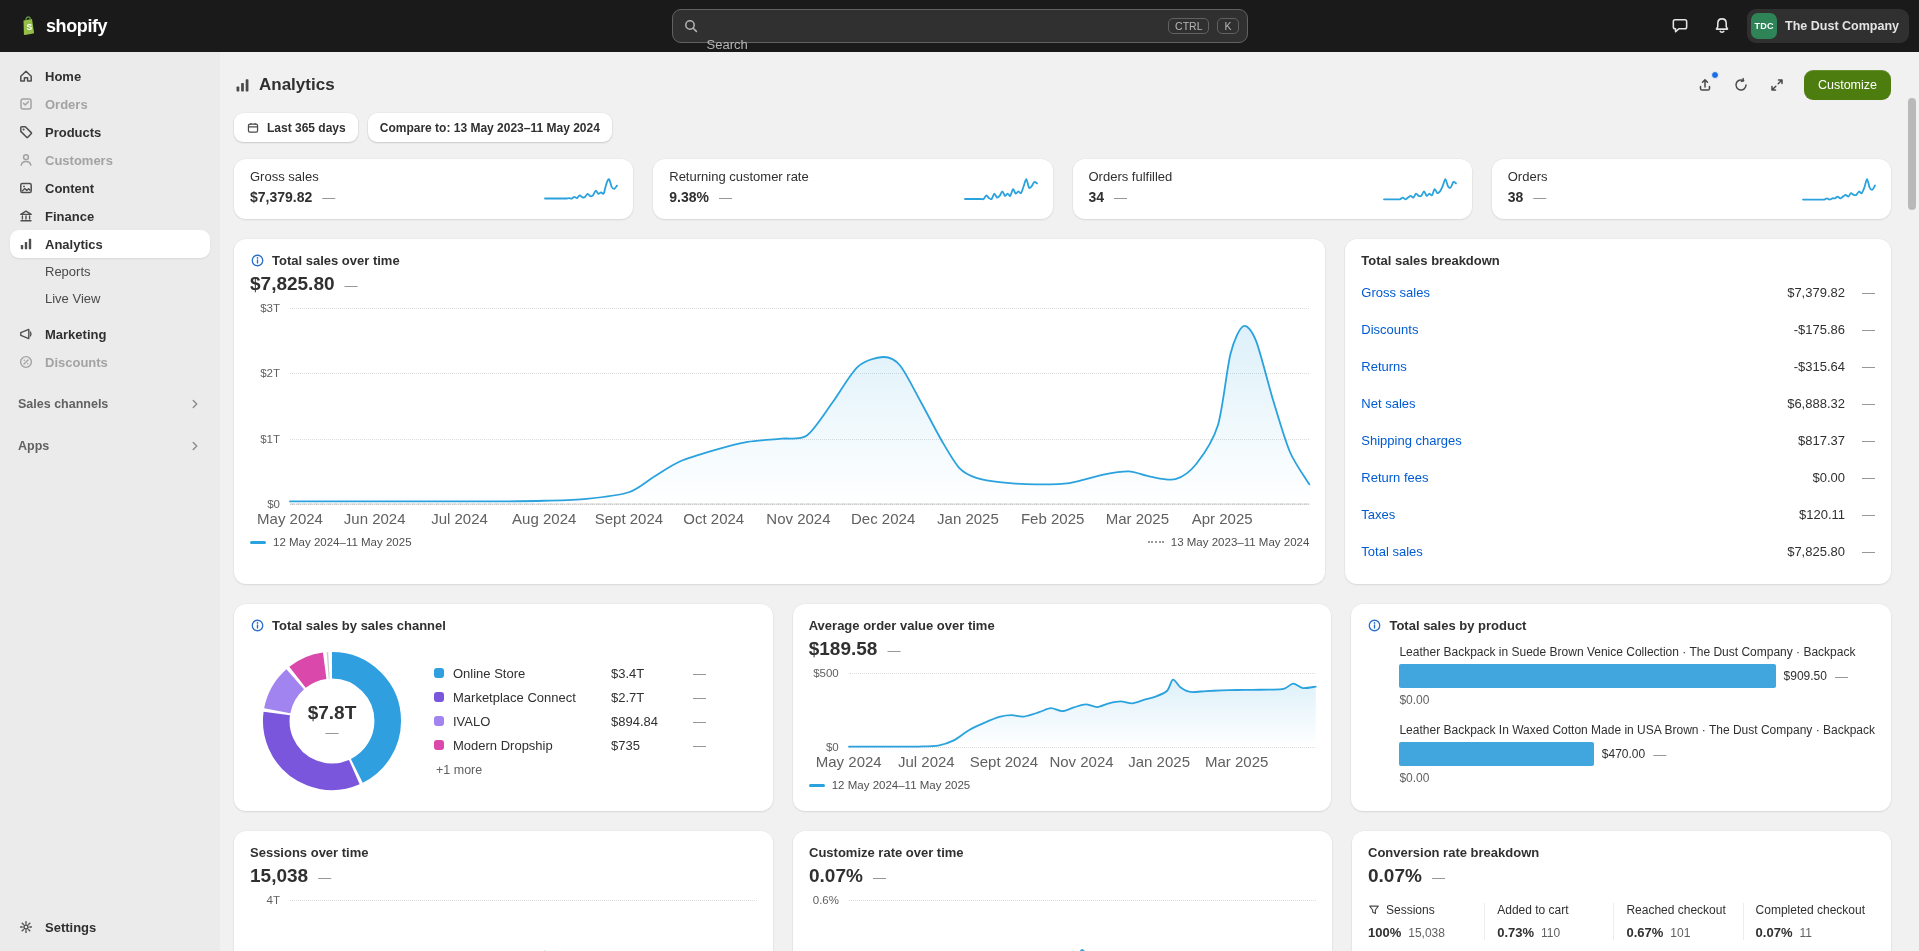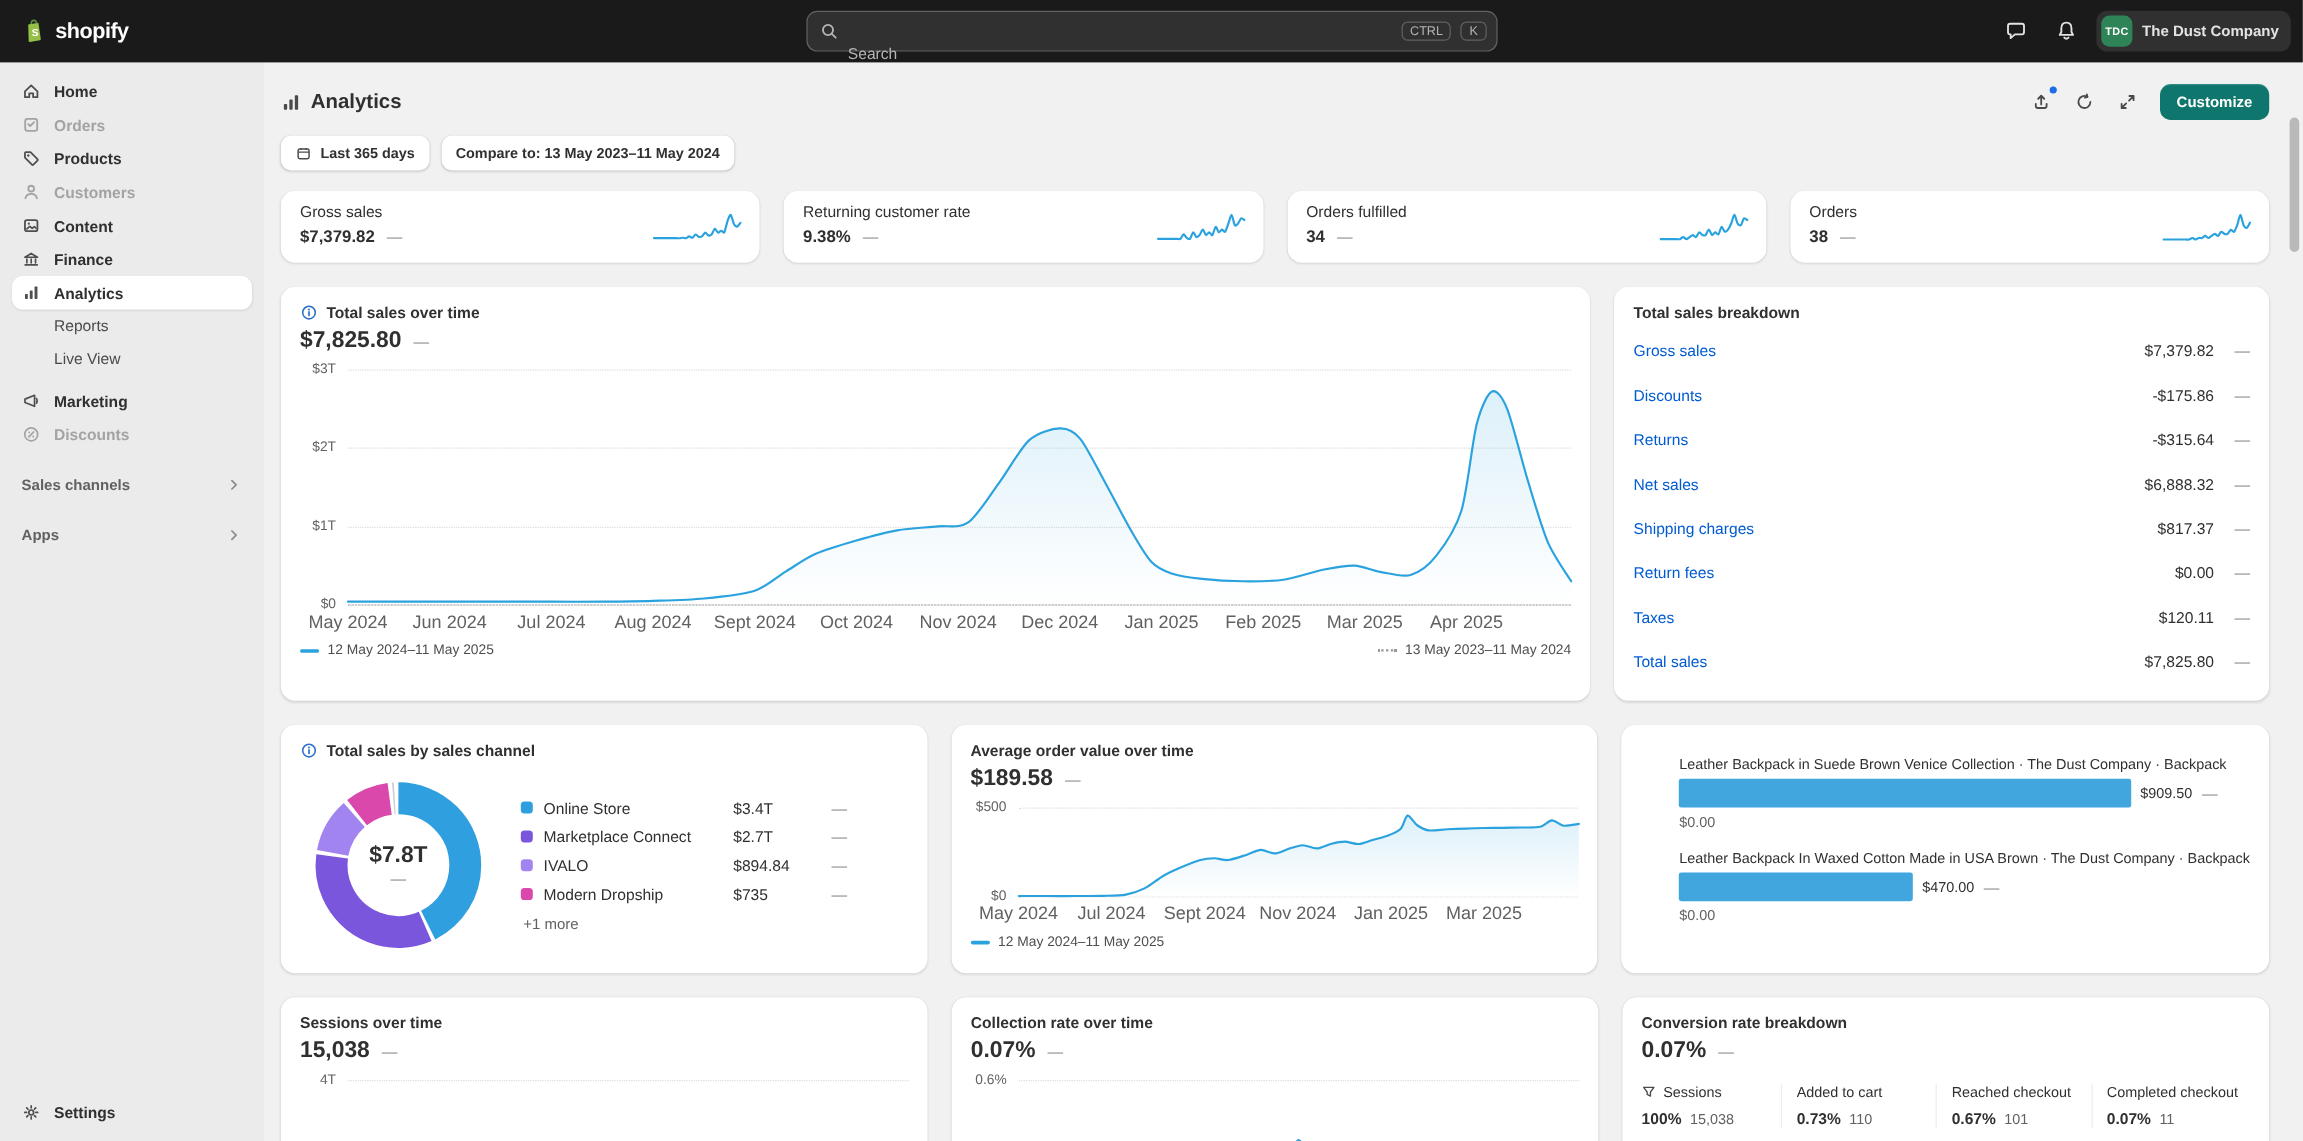--- a/index.html
+++ b/index.html
@@ -45,22 +45,22 @@
   .main { position:fixed; top:52px; left:220px; right:0; bottom:0; padding:14px 28px 0 14px; overflow:hidden; }
   .page-head { display:flex; align-items:center; justify-content:space-between; height:38px; }
   .page-title-wrap { display:flex; align-items:center; gap:8px; }
   .page-title { font-size:17px; font-weight:700; color:#303030; }
   .pt-icon { display:flex; color:#4a4a4a; }
   .page-actions { display:flex; align-items:center; gap:6px; }
   .pa-btn { width:30px; height:30px; border-radius:8px; display:flex; align-items:center; justify-content:center;
     color:#4a4a4a; position:relative; }
   .pa-btn .dot { position:absolute; top:1px; right:1px; width:8px; height:8px; border-radius:50%;
     background:#1a6ee8; border:1.5px solid #f1f1f1; }
-  .customize-btn { margin-left:6px; height:30px; padding:0 14px; border-radius:9px; background:#0f766e;
-    color:#fff; font-size:12.5px; font-weight:700; box-shadow:inset 0 1px 0 rgba(255,255,255,.15); }
+  .customize-btn { margin-left:6px; height:30px; padding:0 14px; border-radius:9px; background:#4d7c0f;
+    color:#fff; font-size:12.5px; font-weight:400; box-shadow:inset 0 1px 0 rgba(255,255,255,.15); }
 
   .filters { display:flex; gap:10px; margin:9px 0 17px; }
   .pill { background:#fff; border-radius:9px; height:29px; display:flex; align-items:center; gap:7px;
     padding:0 12px; font-size:12px; font-weight:600; color:#303030;
     box-shadow:0 1px 2px rgba(0,0,0,.14), 0 0 0 .5px rgba(0,0,0,.06); }
   .pill .picon { display:flex; color:#4a4a4a; }
 
   .card { background:#fff; border-radius:12px; padding:14px 16px;
     box-shadow:0 1px 2px rgba(31,33,36,.10), 0 0 0 .5px rgba(0,0,0,.05); }
   .kpi-row { display:grid; grid-template-columns:repeat(4,1fr); gap:20px; margin-bottom:20px; }
@@ -618,20 +618,30 @@
         </div>
       <div class="legend">
           <span class="legend-item">
             <span class="legend-swatch solid"></span>
             <span>12 May 2024–11 May 2025</span>
           </span>
         </div>
     </section>
 
     <section class="card">
+      <div class="card-title">
+        <span class="info">
+            <svg width="15" height="15" viewBox="0 0 16 16">
+              <circle cx="8" cy="8" r="5.6" stroke="#2c6ecb" stroke-width="1.4" fill="none"></circle>
+              <path d="M8 7.4 V10.6" stroke="#2c6ecb" stroke-width="1.5" stroke-linecap="round"></path>
+              <circle cx="8" cy="5.2" r="0.9" fill="#2c6ecb"></circle>
+            </svg>
+          </span>
+        <span>Total sales by product</span>
+      </div>
       <div class="prod-list">
           <div>
             <div class="prod-label">Leather Backpack in Suede Brown Venice Collection · The Dust Company · Backpack</div>
             <div class="prod-bar-row">
               <div class="prod-bar" style="width:79.08695652173913%"></div>
               <span class="prod-val">$909.50</span>
               <span class="delta">—</span>
             </div>
             <div class="prod-zero">$0.00</div>
           </div>
@@ -672,21 +682,21 @@
               </defs>
               <path d="M 0,97.5 C 1.187507421921387,97.5 5.937537109606936,97.57142857142857 8.31255195344971,97.5 C 10.687566797292483,97.42857142857143 14.250089063056645,97.17857142857143 16.62510390689942,97 C 19.000118750742192,96.82142857142857 22.562641016506355,97.60714285714286 24.93765586034913,96.25 C 27.312670704191902,94.89285714285714 31.46894668091676,90.89285714285714 33.25020781379884,87.5 C 35.03146894668092,84.10714285714286 36.218976368602306,75.71428571428571 37.406483790523694,72.5 C 38.59399121244508,69.28571428571429 40.37525234532716,65.35714285714286 41.56275976724855,65 C 42.75026718916994,64.64285714285714 44.53152832205201,70.35714285714286 45.7190357439734,70 C 46.90654316589479,69.64285714285714 48.68780429877687,67.5 49.87531172069826,62.5 C 51.062819142619645,57.5 52.844080275501724,37.5 54.03158769742311,35 C 55.2190951193445,32.5 57.000356252226574,39.99999999999999 58.18786367414796,44.99999999999999 C 59.37537109606935,49.99999999999999 61.15663222895143,65 62.34413965087282,70 C 63.53164707279421,75 65.3129082056763,78.21428571428571 66.50041562759768,80 C 67.68792304951906,81.78571428571429 69.46918418240115,82.32142857142857 70.65669160432253,82.5 C 71.84419902624391,82.67857142857143 73.625460159126,81.96428571428571 74.81296758104739,81.25 C 76.00047500296877,80.53571428571429 77.78173613585086,78.39285714285714 78.96924355777224,77.5 C 80.15675097969363,76.60714285714286 81.93801211257572,76.42857142857143 83.1255195344971,75 C 84.31302695641848,73.57142857142857 86.09428808930056,72.5 87.28179551122194,67.5 C 88.46930293314333,62.5 90.25056406602542,40.714285714285715 91.4380714879468,40 C 92.62557890986818,39.285714285714285 94.37121482009263,56.07142857142857 95.59434746467166,62.5 C 96.81748010925068,68.92857142857143 99.37062106638166,81.78571428571429 100,85 L 100,100 L 0,100 Z" fill="url(#sessions-over-time-grad)" stroke="none"></path>
               <path d="M 0,97.5 C 1.187507421921387,97.5 5.937537109606936,97.57142857142857 8.31255195344971,97.5 C 10.687566797292483,97.42857142857143 14.250089063056645,97.17857142857143 16.62510390689942,97 C 19.000118750742192,96.82142857142857 22.562641016506355,97.60714285714286 24.93765586034913,96.25 C 27.312670704191902,94.89285714285714 31.46894668091676,90.89285714285714 33.25020781379884,87.5 C 35.03146894668092,84.10714285714286 36.218976368602306,75.71428571428571 37.406483790523694,72.5 C 38.59399121244508,69.28571428571429 40.37525234532716,65.35714285714286 41.56275976724855,65 C 42.75026718916994,64.64285714285714 44.53152832205201,70.35714285714286 45.7190357439734,70 C 46.90654316589479,69.64285714285714 48.68780429877687,67.5 49.87531172069826,62.5 C 51.062819142619645,57.5 52.844080275501724,37.5 54.03158769742311,35 C 55.2190951193445,32.5 57.000356252226574,39.99999999999999 58.18786367414796,44.99999999999999 C 59.37537109606935,49.99999999999999 61.15663222895143,65 62.34413965087282,70 C 63.53164707279421,75 65.3129082056763,78.21428571428571 66.50041562759768,80 C 67.68792304951906,81.78571428571429 69.46918418240115,82.32142857142857 70.65669160432253,82.5 C 71.84419902624391,82.67857142857143 73.625460159126,81.96428571428571 74.81296758104739,81.25 C 76.00047500296877,80.53571428571429 77.78173613585086,78.39285714285714 78.96924355777224,77.5 C 80.15675097969363,76.60714285714286 81.93801211257572,76.42857142857143 83.1255195344971,75 C 84.31302695641848,73.57142857142857 86.09428808930056,72.5 87.28179551122194,67.5 C 88.46930293314333,62.5 90.25056406602542,40.714285714285715 91.4380714879468,40 C 92.62557890986818,39.285714285714285 94.37121482009263,56.07142857142857 95.59434746467166,62.5 C 96.81748010925068,68.92857142857143 99.37062106638166,81.78571428571429 100,85" class="line-solid"></path>
             </svg>
           </div>
       </div>
     </section>
 
     <section class="card" style="min-height:300px">
       <div class="card-title">
-          <span>Collection rate over time</span>
+          <span>Customize rate over time</span>
         </div>
       <div class="big-value">
           <span>0.07%</span>
           <span class="delta">—</span>
         </div>
       <div class="chart-zone mid">
         <div class="y-gutter">
             <span class="y-lab" style="top:0%">0.6%</span>
           </div>
         <div class="plot">

